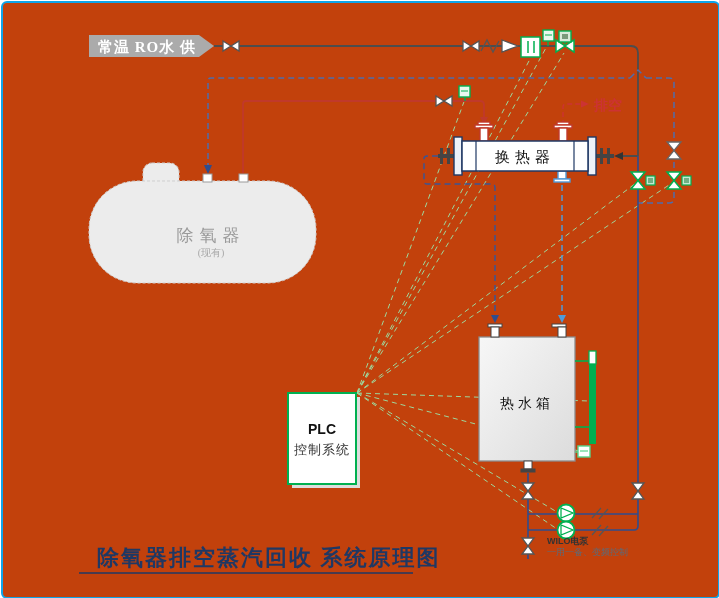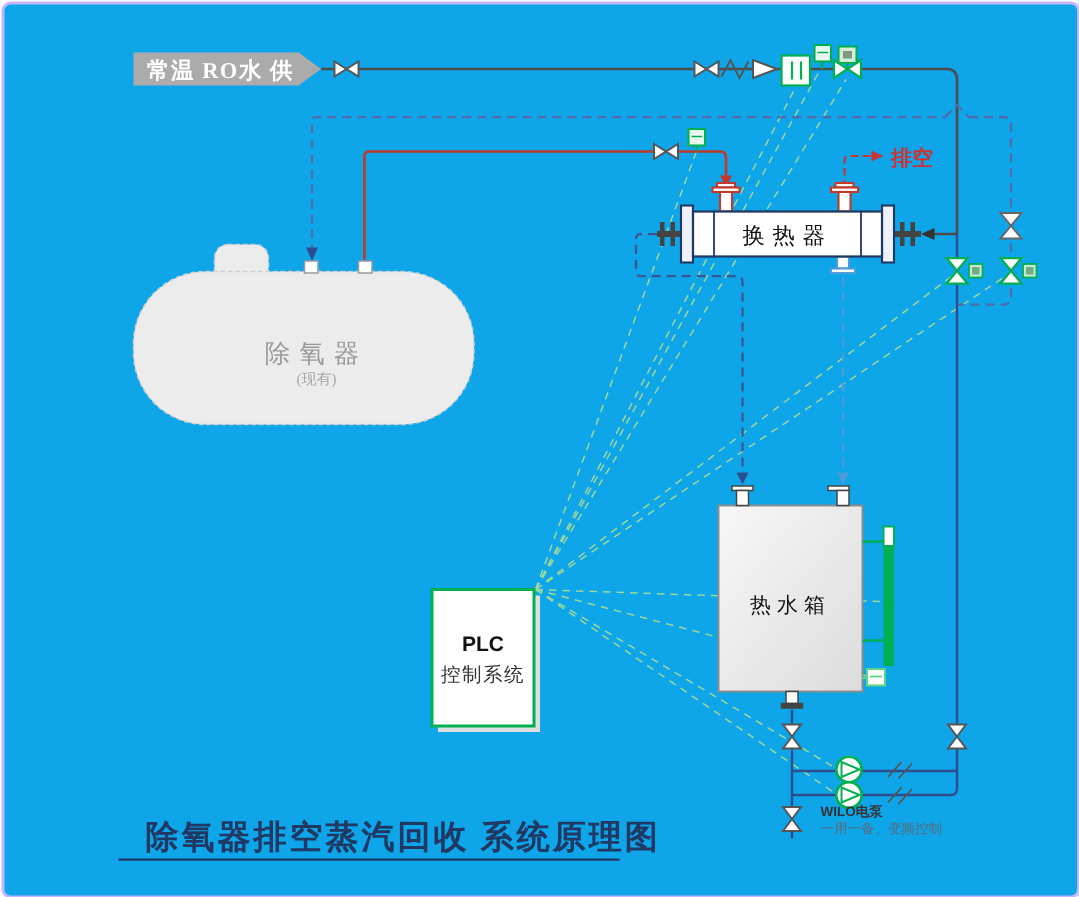--- a/index.html
+++ b/index.html
@@ -1,18 +1,18 @@
 <!DOCTYPE html>
 <html><head>
 <meta charset="utf-8">
 <style>
   html,body{margin:0;padding:0;background:#fff;}
   #canvas{
     position:relative;width:715px;height:594px;margin:1px;
-    border:2px solid #c4b5fd;border-radius:6px;background:#0ea5e9;
+    border:2px solid #0ea5e9;border-radius:6px;background:#c2410c;
     font-family:"Liberation Serif", serif;overflow:hidden;
   }
   svg text{font-family:"Liberation Serif", serif;}
   .sans{font-family:"Liberation Sans", sans-serif;}
 </style>
 </head>
 <body>
 
 <div id="canvas">
 <svg width="715" height="594" viewBox="2 2 715 594" xmlns="http://www.w3.org/2000/svg">

